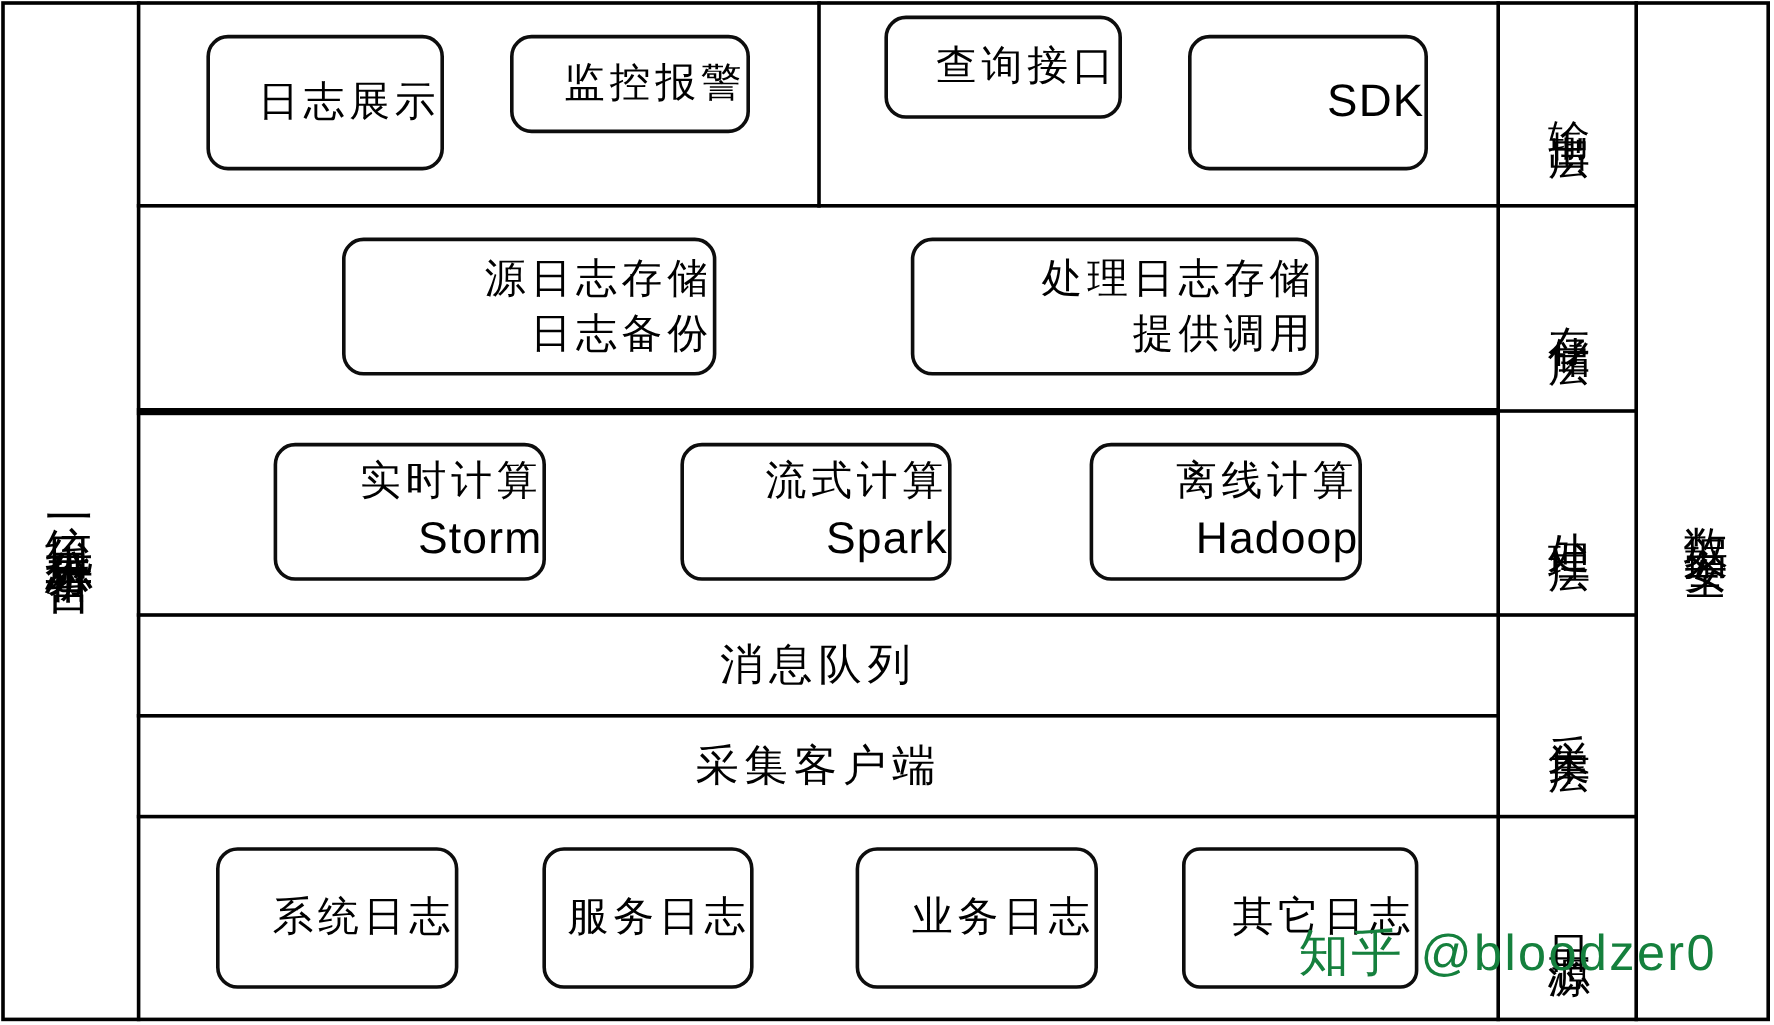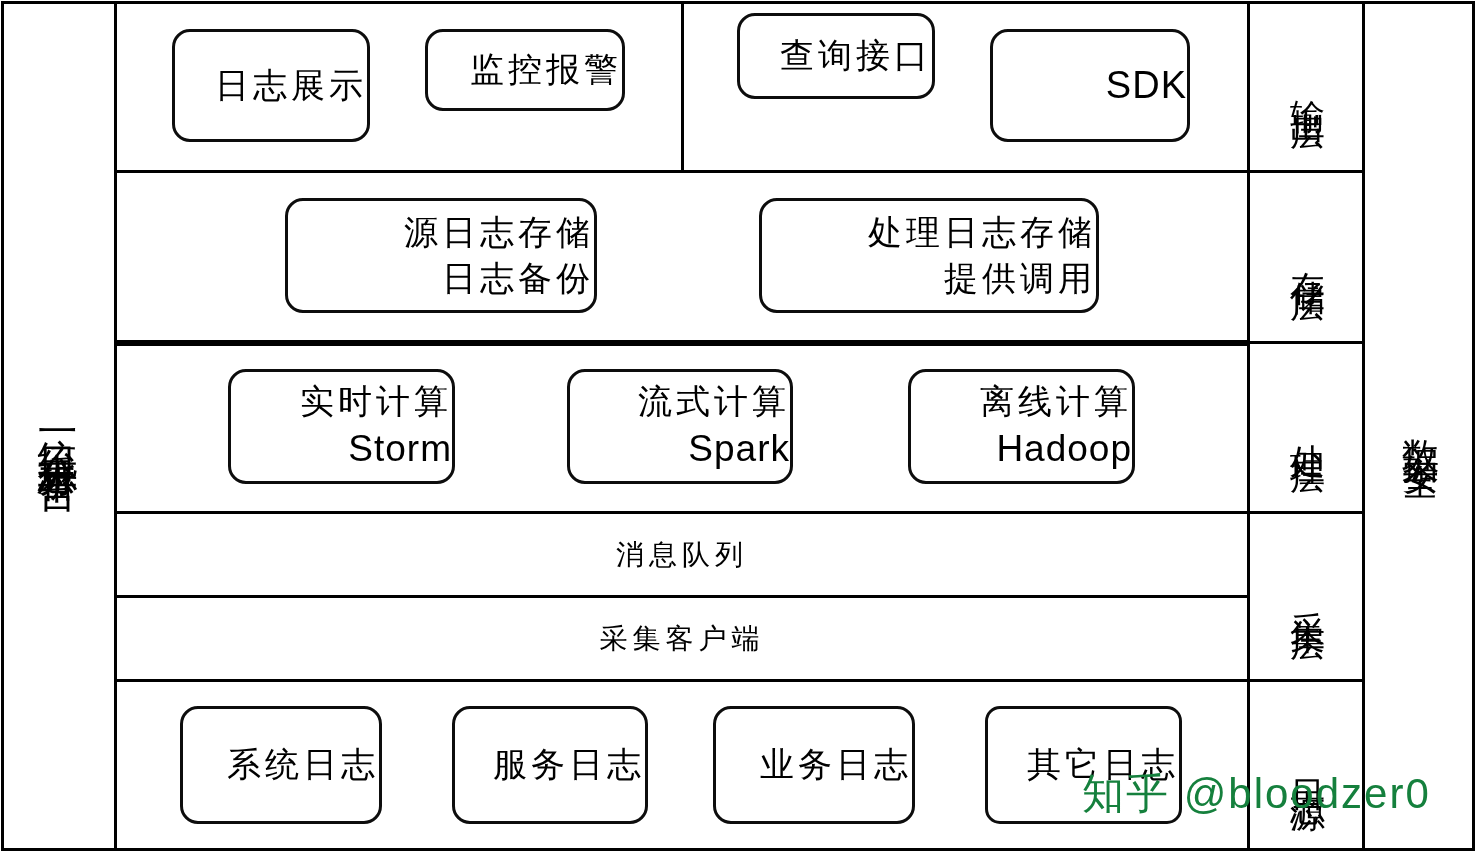--- a/index.html
+++ b/index.html
@@ -47,21 +47,21 @@
     letter-spacing: 4px;
     line-height: 1.35;
     background: #ffffff;
   }
   .latin { font-family: "Liberation Sans", "DejaVu Sans", sans-serif; letter-spacing: 1px; }
   .bus-row {
     position: absolute;
     display: flex;
     align-items: center;
     justify-content: center;
-    font-size: 28px;
+    font-size: 36px;
     letter-spacing: 5px;
   }
   .watermark {
     position: absolute;
     left: 1082px; top: 766px;
     font-size: 42px;
     color: #15803d;
     font-family: "Liberation Sans", "DejaVu Sans", sans-serif;
     letter-spacing: 2px;
     z-index: 5;
@@ -134,21 +134,21 @@
   <div class="bus-row" style="left:117px; top:514px; width:1130px; height:81px;">
     <span>消息队列</span>
   </div>
   <div class="bus-row" style="left:117px; top:598px; width:1130px; height:81px;">
     <span>采集客户端</span>
   </div>
 
   <div class="box" style="left:180px; top:706px; width:202px; height:118px;">
     <span>系统日志</span>
   </div>
-  <div class="box" style="left:452px; top:706px; width:196px; height:118px;">
+  <div class="box" style="left:452px; top:706px; width:176px; height:118px;">
     <span>服务日志</span>
   </div>
   <div class="box" style="left:713px; top:706px; width:202px; height:118px;">
     <span>业务日志</span>
   </div>
   <div class="box" style="left:985px; top:706px; width:197px; height:118px;border-radius:15px;">
     <span>其它日志</span>
   </div>
 
   <div class="watermark">知乎 @bloodzer0</div>

